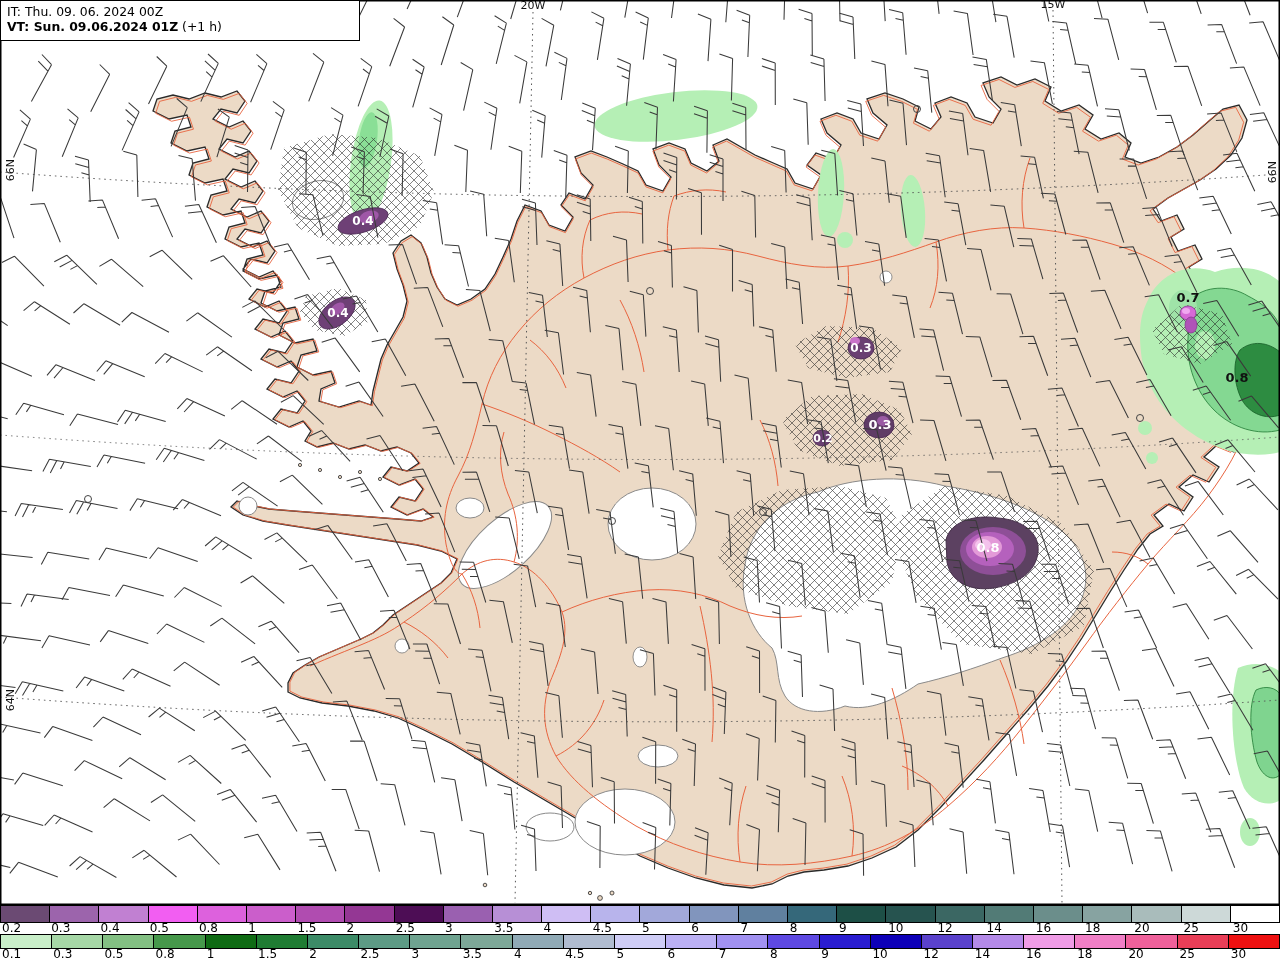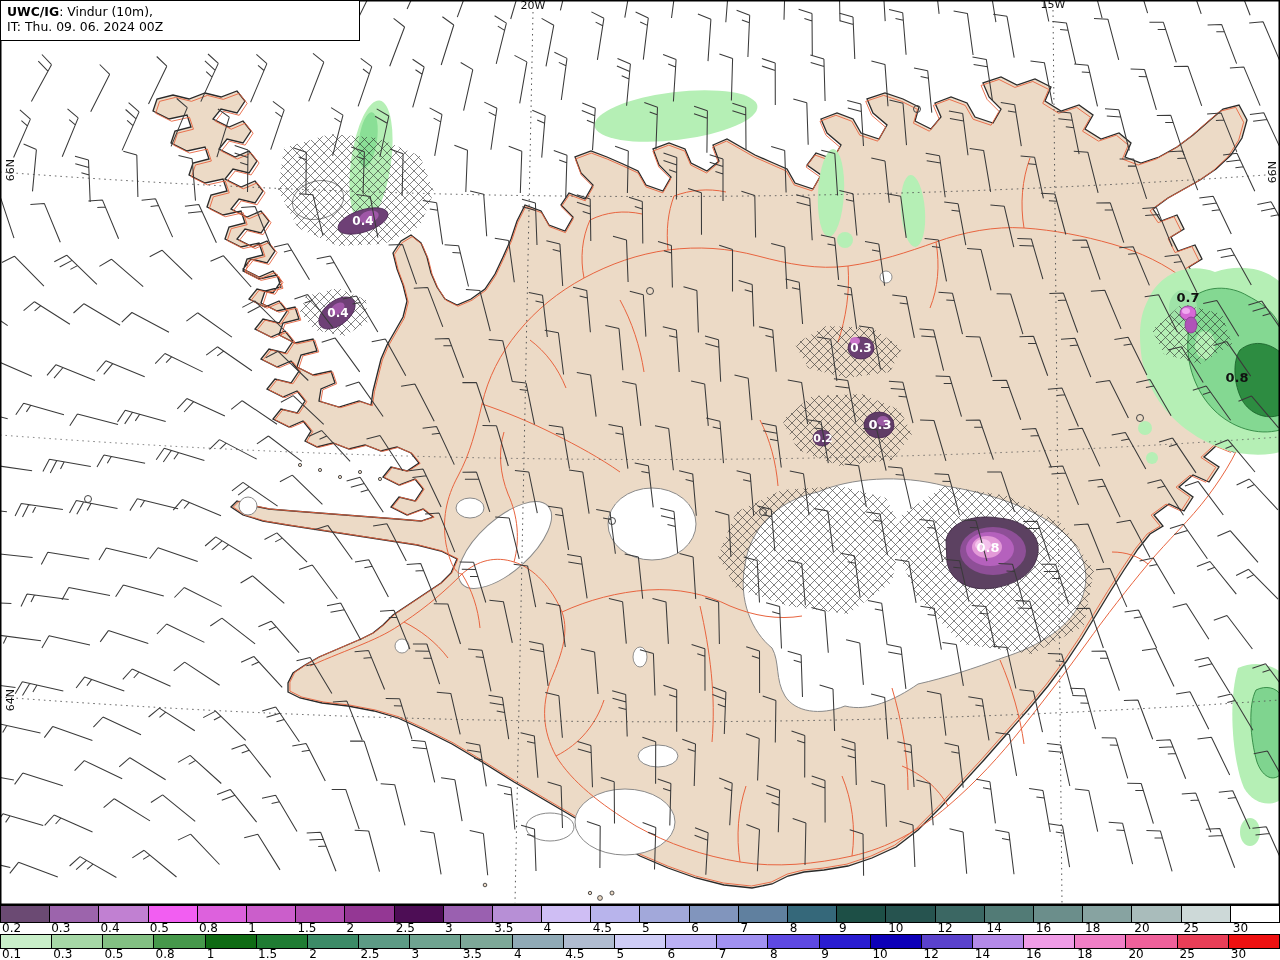--- a/index.html
+++ b/index.html
@@ -660,22 +660,22 @@
           <text x="823" y="442" font-size="11" font-weight="bold" fill="#ffffff" text-anchor="middle">0.2</text>
           <text x="988" y="552" font-size="13" font-weight="bold" fill="#ffffff" text-anchor="middle">0.8</text>
           <text x="1188" y="302" font-size="13" font-weight="bold" fill="#111111" text-anchor="middle">0.7</text>
           <text x="1237" y="382" font-size="13" font-weight="bold" fill="#111111" text-anchor="middle">0.8</text>
         </g>
 
       <rect x="0.75" y="0.75" width="1278.5" height="903.5" fill="none" stroke="#000" stroke-width="1.5"></rect>
     </svg>
 
     <div id="legend-box">
-      <div><b>UWC/IG</b><span>: Vindur (10m),</span></div>
       <div>IT: Thu. 09. 06. 2024 00Z</div>
+      <div><b>VT: Sun. 09.06.2024 01Z</b><span> (+1 h)</span></div>
     </div>
   </div>
 
   <div id="colorbars">
     <div class="cbar" id="bar-top">
         <div class="seg" style="background: rgb(107, 74, 115);"></div>
         <div class="seg" style="background: rgb(156, 100, 172);"></div>
         <div class="seg" style="background: rgb(193, 128, 210);"></div>
         <div class="seg" style="background: rgb(242, 94, 242);"></div>
         <div class="seg" style="background: rgb(221, 97, 221);"></div>

